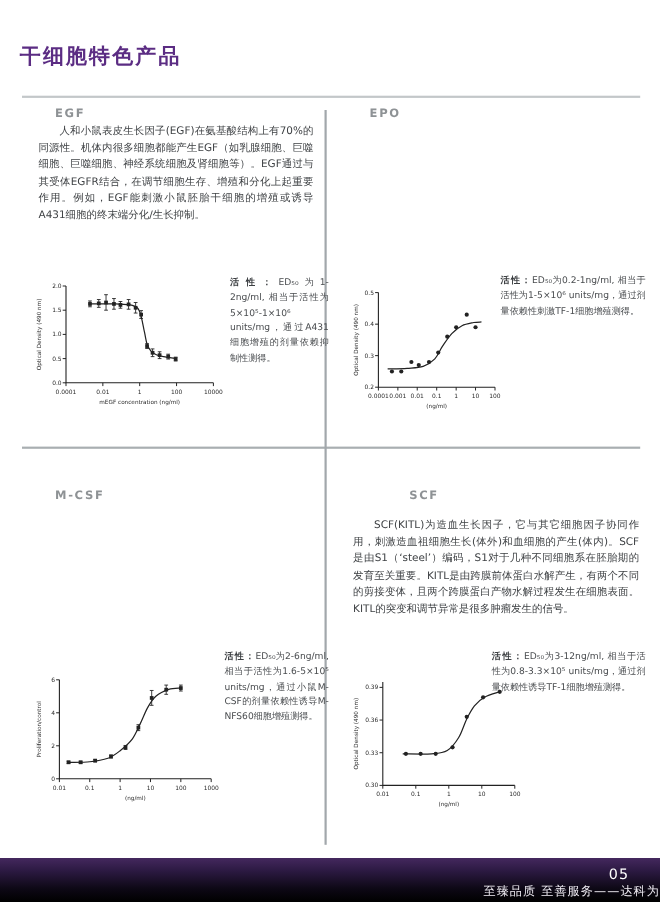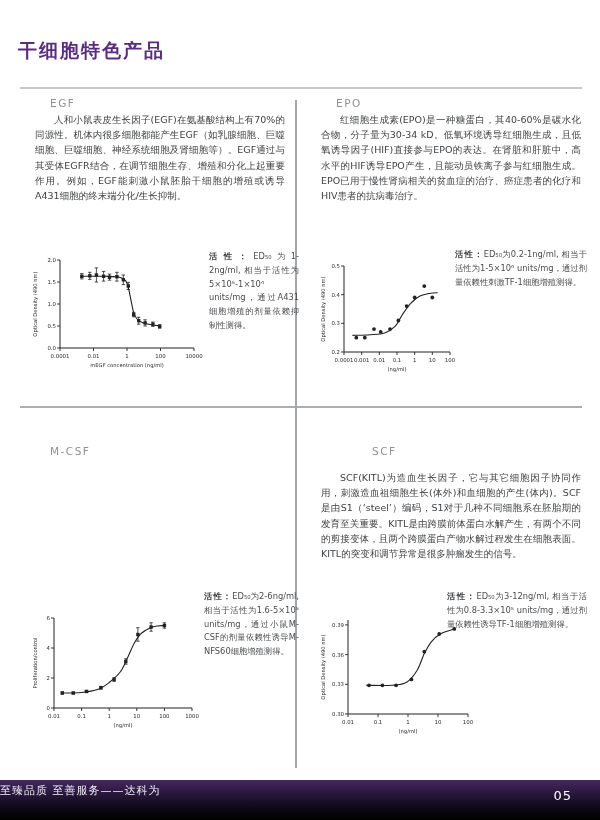--- a/index.html
+++ b/index.html
@@ -9,21 +9,21 @@
   }
   .title{
     position:absolute;left:18px;top:38px;margin:0;
     font-size:19px;font-weight:bold;letter-spacing:2px;color:#5b2c83;
   }
   .title-rule{position:absolute;left:20px;top:87px;width:562px;height:2px;background:#c3c7c9;}
   .divider-h{position:absolute;left:20px;top:406px;width:562px;height:2px;background:#a9aeb1;}
   .divider-v{position:absolute;left:295px;top:100px;width:2px;height:668px;background:#a2a7ab;}
 
   .sec-heading{
-    position:absolute;margin:0;font-size:10.5px;font-weight:400;
+    position:absolute;margin:0;font-size:10.5px;font-weight:700;
     letter-spacing:1.5px;color:#8e9295;
   }
   .sec-body{
     position:absolute;margin:0;font-size:9.5px;line-height:15.2px;color:#3f4245;
     text-align:justify;text-indent:2em;
   }
   .activity{
     position:absolute;font-size:8.3px;line-height:13.8px;color:#4a4d50;text-align:justify;
   }
   .activity .act-label{font-weight:bold;color:#3c3f42;letter-spacing:1px;}
@@ -50,21 +50,21 @@
   .b-scf{left:321px;top:460px;width:260px;margin-top:10px;}
   .a-scf{left:447px;top:590px;width:140px;}
   .c-scf{left:318px;top:608px;}
 
   .footer{
     position:absolute;left:0;bottom:0;width:600px;height:40px;
     background:linear-gradient(to bottom,#44285e 0%,#2b1941 30%,#0d0815 70%,#000000 100%);
     color:#f1eef5;
   }
   .footer .slogan{
-    display:block;text-align:left;padding-top:3px;
+    display:block;text-align:right;padding-top:23px;
     font-size:11px;letter-spacing:1px;
   }
   .footer .pagenum{
     position:absolute;right:28px;top:8px;font-size:13px;letter-spacing:1px;color:#ffffff;
   }
 </style>
 </head>
 <body>
 
 <div class="page">
@@ -150,21 +150,20 @@
         <line x1="121.2" y1="70.0" x2="124.6" y2="70.0" stroke="#222222" stroke-width="0.8"></line>
         <line x1="121.2" y1="74.4" x2="124.6" y2="74.4" stroke="#222222" stroke-width="0.8"></line>
         <rect x="121.2" y="70.5" width="3.4" height="3.4" fill="#222222"></rect>
         <line x1="129.7" y1="72.7" x2="129.7" y2="76.2" stroke="#222222" stroke-width="0.8"></line>
         <line x1="128.0" y1="72.7" x2="131.4" y2="72.7" stroke="#222222" stroke-width="0.8"></line>
         <line x1="128.0" y1="76.2" x2="131.4" y2="76.2" stroke="#222222" stroke-width="0.8"></line>
         <rect x="128.0" y="72.7" width="3.4" height="3.4" fill="#222222"></rect>
       </svg></div>
 
   <h2 class="sec-heading h-epo">EPO</h2>
-  <p class="sec-body b-epo">红细胞生成素(EPO)是一种糖蛋白，其40-60%是碳水化合物，分子量为30-34 kD。低氧环境诱导红细胞生成，且低氧诱导因子(HIF)直接参与EPO的表达。在肾脏和肝脏中，高水平的HIF诱导EPO产生，且能动员铁离子参与红细胞生成。EPO已用于慢性肾病相关的贫血症的治疗、癌症患者的化疗和HIV患者的抗病毒治疗。</p>
   <div class="activity a-epo"><span class="act-label">活性：</span><span>ED₅₀为0.2-1ng/ml, 相当于活性为1-5×10⁶ units/mg，通过剂量依赖性刺激TF-1细胞增殖测得。</span></div>
   <div class="chart c-epo"><svg width="140" height="124" viewBox="0 0 140 124" xmlns="http://www.w3.org/2000/svg">
         <path d="M26 8 L26 94 L132 94" fill="none" stroke="#222222" stroke-width="1"></path>
         <line x1="23" y1="94.0" x2="26" y2="94.0" stroke="#222222" stroke-width="0.9"></line>
         <text x="22" y="95.9" font-size="5.4" text-anchor="end">0.2</text>
         <line x1="23" y1="65.3" x2="26" y2="65.3" stroke="#222222" stroke-width="0.9"></line>
         <text x="22" y="67.2" font-size="5.4" text-anchor="end">0.3</text>
         <line x1="23" y1="36.7" x2="26" y2="36.7" stroke="#222222" stroke-width="0.9"></line>
         <text x="22" y="38.6" font-size="5.4" text-anchor="end">0.4</text>
         <line x1="23" y1="8.0" x2="26" y2="8.0" stroke="#222222" stroke-width="0.9"></line>

